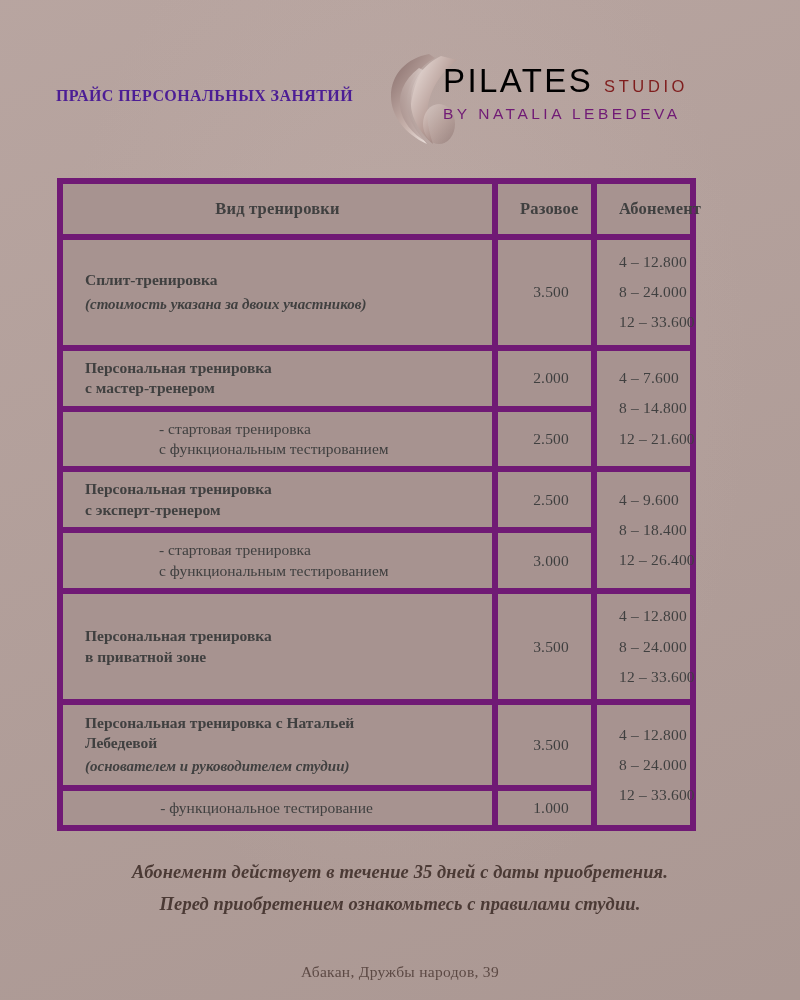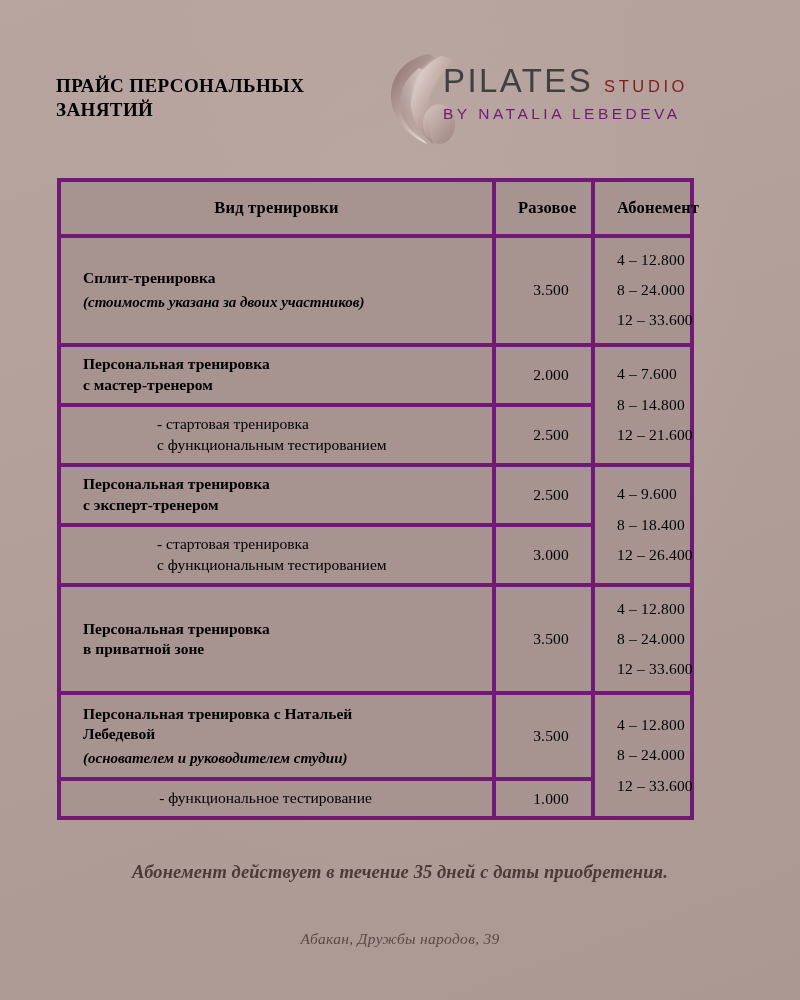--- a/index.html
+++ b/index.html
@@ -35,27 +35,27 @@
   }
 
   
   .header {
     position: relative;
     height: 160px;
   }
   .title {
     position: absolute;
     left: 56px;
-    top: 74px;
+    top: 86px;
     width: 330px;
-    font-size: 19px;
+    font-size: 16px;
     font-weight: bold;
     line-height: 1.27;
     letter-spacing: 0.4px;
-    color: #000000;
+    color: #4c1d95;
     text-transform: uppercase;
   }
   .logo {
     position: absolute;
     right: 72px;
     top: 56px;
     width: 345px;
     height: 90px;
   }
   .logo-mark {
@@ -75,21 +75,21 @@
   }
   .logo-line1 {
     display: flex;
     align-items: baseline;
     gap: 11px;
   }
   .logo-pilates {
     font-size: 33px;
     font-weight: 400;
     letter-spacing: 2.4px;
-    color: #404040;
+    color: #000000;
   }
   .logo-studio {
     font-size: 16.5px;
     font-weight: 400;
     letter-spacing: 3.6px;
     color: #7f1d1d;
   }
   .logo-line2 {
     margin-top: 5px;
     font-size: 15.5px;
@@ -105,22 +105,22 @@
     top: 178px;
     width: 633px;
   }
   table.price {
     width: 100%;
     border-collapse: collapse;
     background: #a79390;
     table-layout: fixed;
   }
   table.price td, table.price th {
-    border: 4px solid #701a75;
-    color: #000000;
+    border: 6px solid #701a75;
+    color: #404040;
     vertical-align: middle;
     padding: 7px 22px;
     box-sizing: border-box;
   }
   col.c-name { width: 435px; }
   col.c-single { width: 99px; }
   col.c-pack { width: 99px; }
 
   thead th {
     font-size: 16.5px;
@@ -188,21 +188,20 @@
   .note-line {
     font-style: italic;
     font-weight: bold;
     font-size: 18.5px;
     line-height: 1.75;
     color: #4b3a35;
     letter-spacing: 0.1px;
   }
   .address {
     margin-top: 42px;
-    font-style: italic;
     font-size: 15.5px;
     color: #5c4944;
     letter-spacing: 0.3px;
   }
 </style>
 </head>
 <body>
 
 <div class="paper-texture"></div>
 
@@ -345,16 +344,17 @@
           </td>
           <td class="price-single">1.000</td>
         </tr>
 
       </tbody>
     </table>
   </div>
 
   <div class="footer">
     <div class="note-line">Абонемент действует в течение 35 дней с даты приобретения.</div>
+    <div class="note-line">Перед приобретением ознакомьтесь с правилами студии.</div>
     <div class="address">Абакан, Дружбы народов, 39</div>
   </div>
 
 </div>
 
 </body></html>

